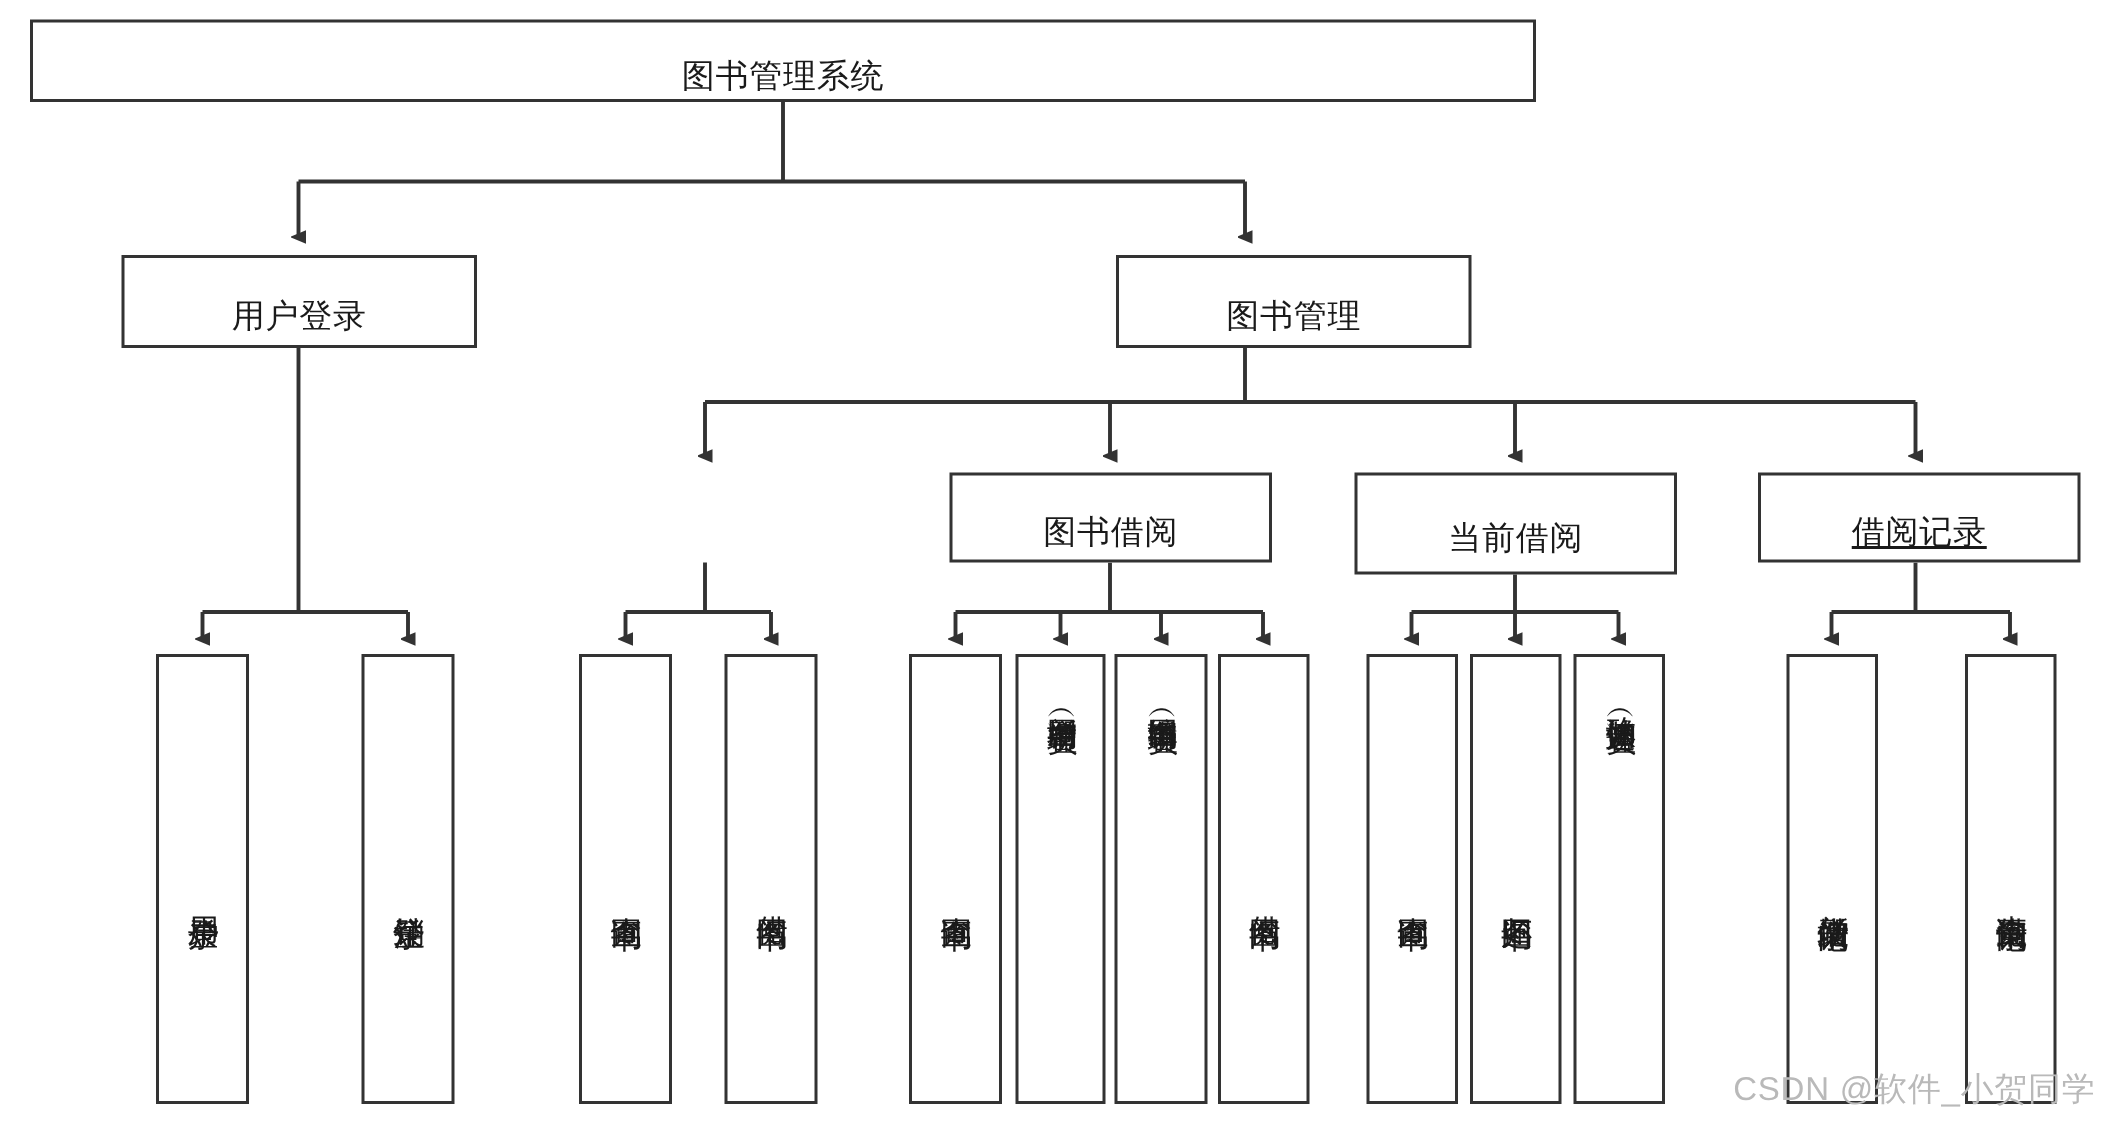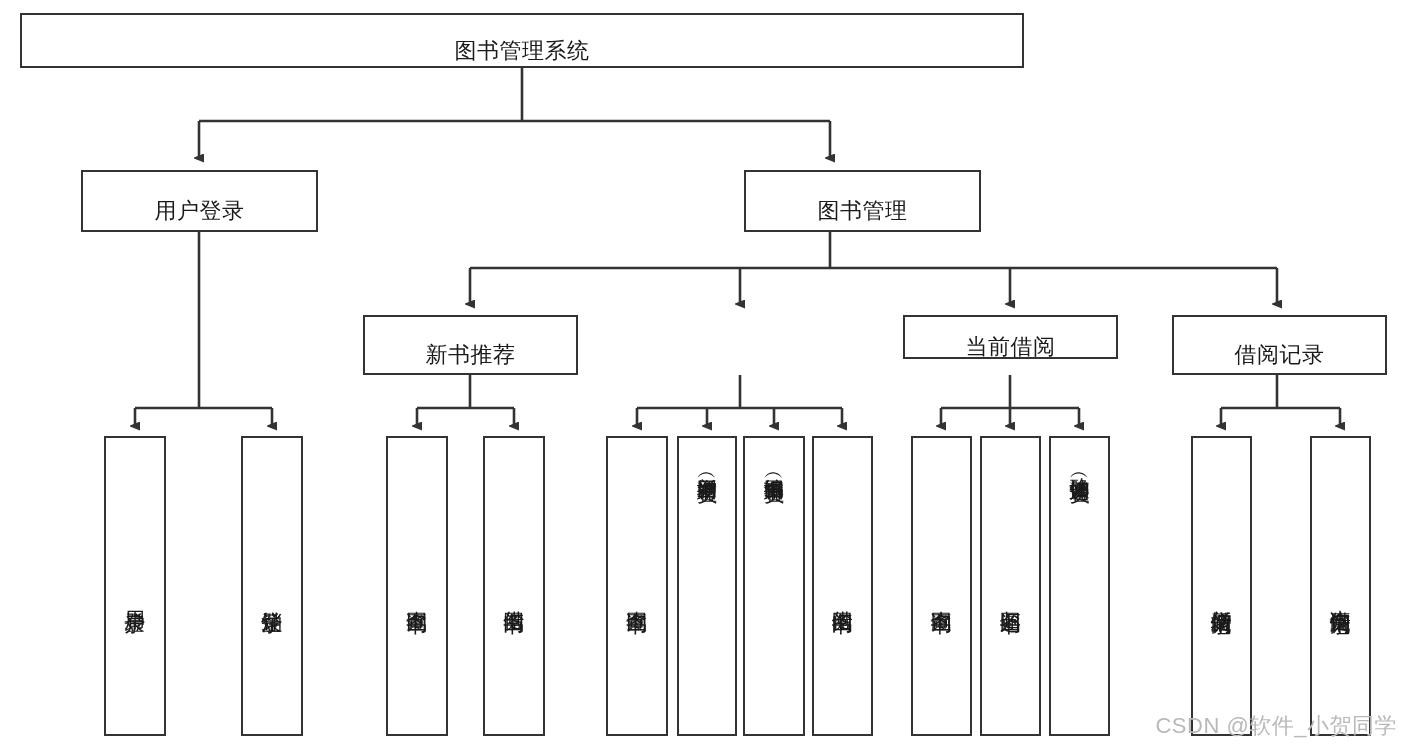--- a/index.html
+++ b/index.html
@@ -142,27 +142,27 @@
     <span class="node-label">图书管理系统</span>
   </div>
 
   <div class="node horizontal" style="left:81px; top:170px; width:237px; height:62px;">
     <span class="node-label">用户登录</span>
   </div>
   <div class="node horizontal" style="left:744px; top:170px; width:237px; height:62px;">
     <span class="node-label">图书管理</span>
   </div>
 
-  <div class="node horizontal" style="left:363px; top:315px; width:215px; height:60px;">
-    <span class="node-label">新书推荐</span>
-  </div>
-  <div class="node horizontal" style="left:903px; top:315px; width:215px; height:44px;">
+  <div class="node horizontal" style="left:633px; top:315px; width:215px; height:60px;">
+    <span class="node-label">图书借阅</span>
+  </div>
+  <div class="node horizontal" style="left:903px; top:315px; width:215px; height:68px;">
     <span class="node-label">当前借阅</span>
   </div>
-  <div class="node horizontal" style="left:1172px; top:315px; width:215px; height:60px;">
+  <div class="node horizontal" style="left:1172px; top:315px; width:215px; height:60px;text-decoration:underline;">
     <span class="node-label">借阅记录</span>
   </div>
 
   <div class="node vertical centered" style="left:104px; top:436px; width:62px; height:300px;">
     <span class="node-label">用户登录</span>
   </div>
   <div class="node vertical centered" style="left:241px; top:436px; width:62px; height:300px;">
     <span class="node-label">注销登录</span>
   </div>
 

